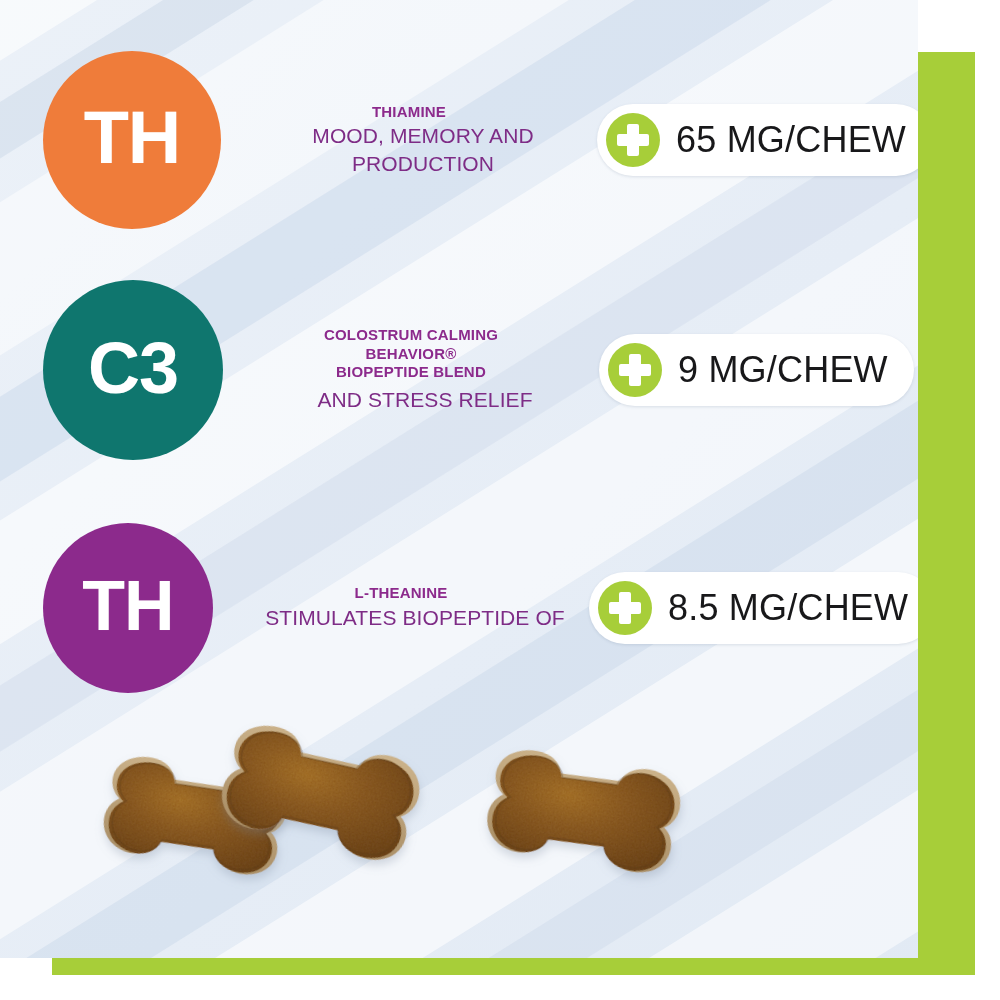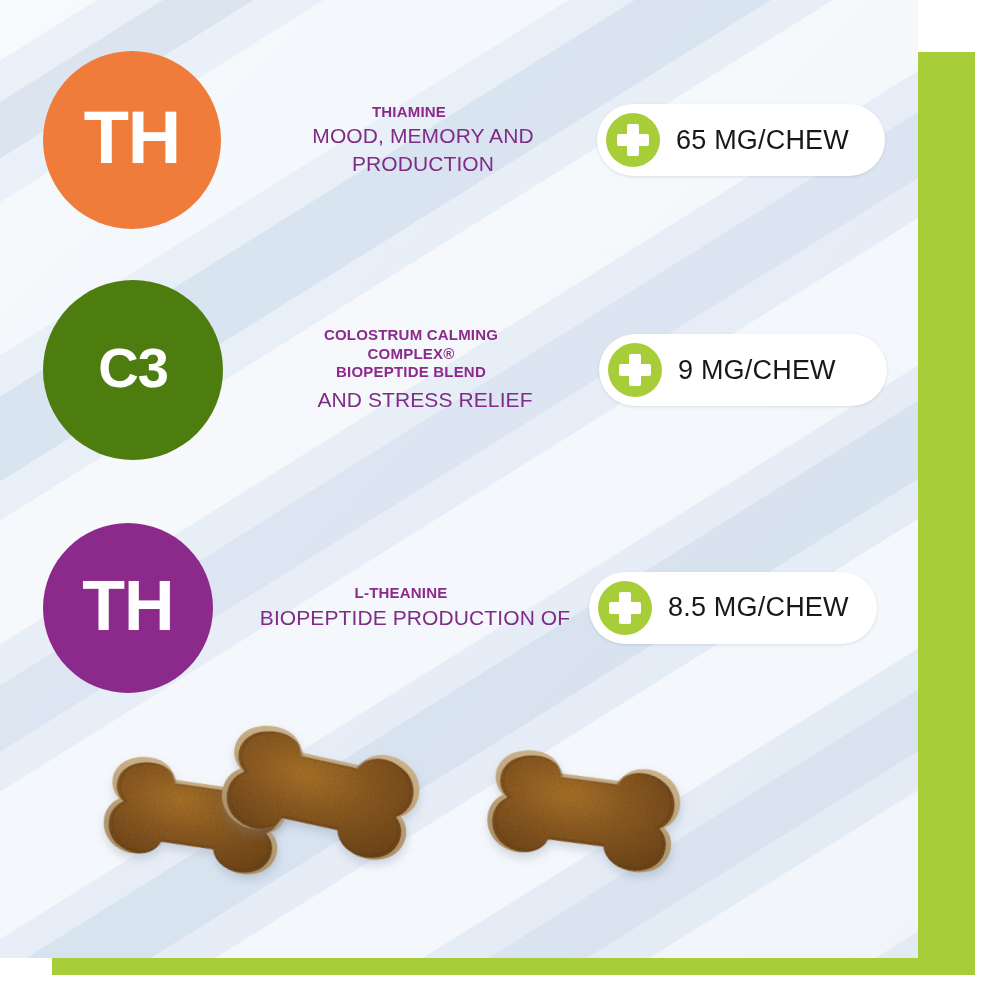--- a/index.html
+++ b/index.html
@@ -66,22 +66,22 @@
   }
   #circle-1 {
     margin-left:43px;
     width:178px; height:178px;
     background:#EF7C3A;
     font-size:74px;
   }
   #circle-2 {
     margin-left:43px;
     width:180px; height:180px;
-    background:#4d7c0f;
-    font-size:56px;
+    background:#0f766e;
+    font-size:72px;
   }
   #circle-3 {
     margin-left:43px;
     width:170px; height:170px;
     background:#8C2A8C;
     font-size:70px;
   }
   .badge-circle span{
     display:block;
     transform:translateY(-2px);
@@ -139,21 +139,21 @@
   .plus-circle::after {
     content:"";
     position:absolute;
     background:#ffffff;
     border-radius:2px;
   }
   .plus-circle::before { left:50%; top:11px;  margin-left:-6px; width:12px; height:32px; }
   .plus-circle::after  { top:50%; left:11px;  margin-top:-6px;  height:12px; width:32px; }
   .dosage-text {
     margin-left:16px;
-    font-size:27px;
+    font-size:36px;
     color:#18181A;
     letter-spacing:.2px;
     white-space:nowrap;
   }
 
   
   #chews {
     position:absolute;
     left:0; top:690px;
     width:918px; height:228px;
@@ -212,37 +212,37 @@
         <div class="dosage-text">65 MG/CHEW</div>
       </div>
     </div>
 
     <div class="row" id="row-2">
       <div class="badge-circle" id="circle-2">
         <span>C3</span>
       </div>
       <div class="ingredient-text" id="text-2">
         <div class="ingredient-name">COLOSTRUM CALMING</div>
-        <div class="ingredient-name">COMPLEX®</div>
+        <div class="ingredient-name">BEHAVIOR®</div>
         <div class="ingredient-name">BIOPEPTIDE BLEND</div>
         <div class="ingredient-desc">AND STRESS RELIEF</div>
       </div>
       <div class="dosage-pill">
         <div class="plus-circle"></div>
         <div class="dosage-text">9 MG/CHEW</div>
       </div>
     </div>
 
     <div class="row" id="row-3">
       <div class="badge-circle" id="circle-3">
         <span>TH</span>
       </div>
       <div class="ingredient-text" id="text-3">
         <div class="ingredient-name">L-THEANINE</div>
-        <div class="ingredient-desc">BIOPEPTIDE PRODUCTION OF</div>
+        <div class="ingredient-desc">STIMULATES BIOPEPTIDE OF</div>
       </div>
       <div class="dosage-pill">
         <div class="plus-circle"></div>
         <div class="dosage-text">8.5 MG/CHEW</div>
       </div>
     </div>
 
     <div id="chews">
       <svg width="918" height="228" viewBox="0 0 918 228">
         <defs>

